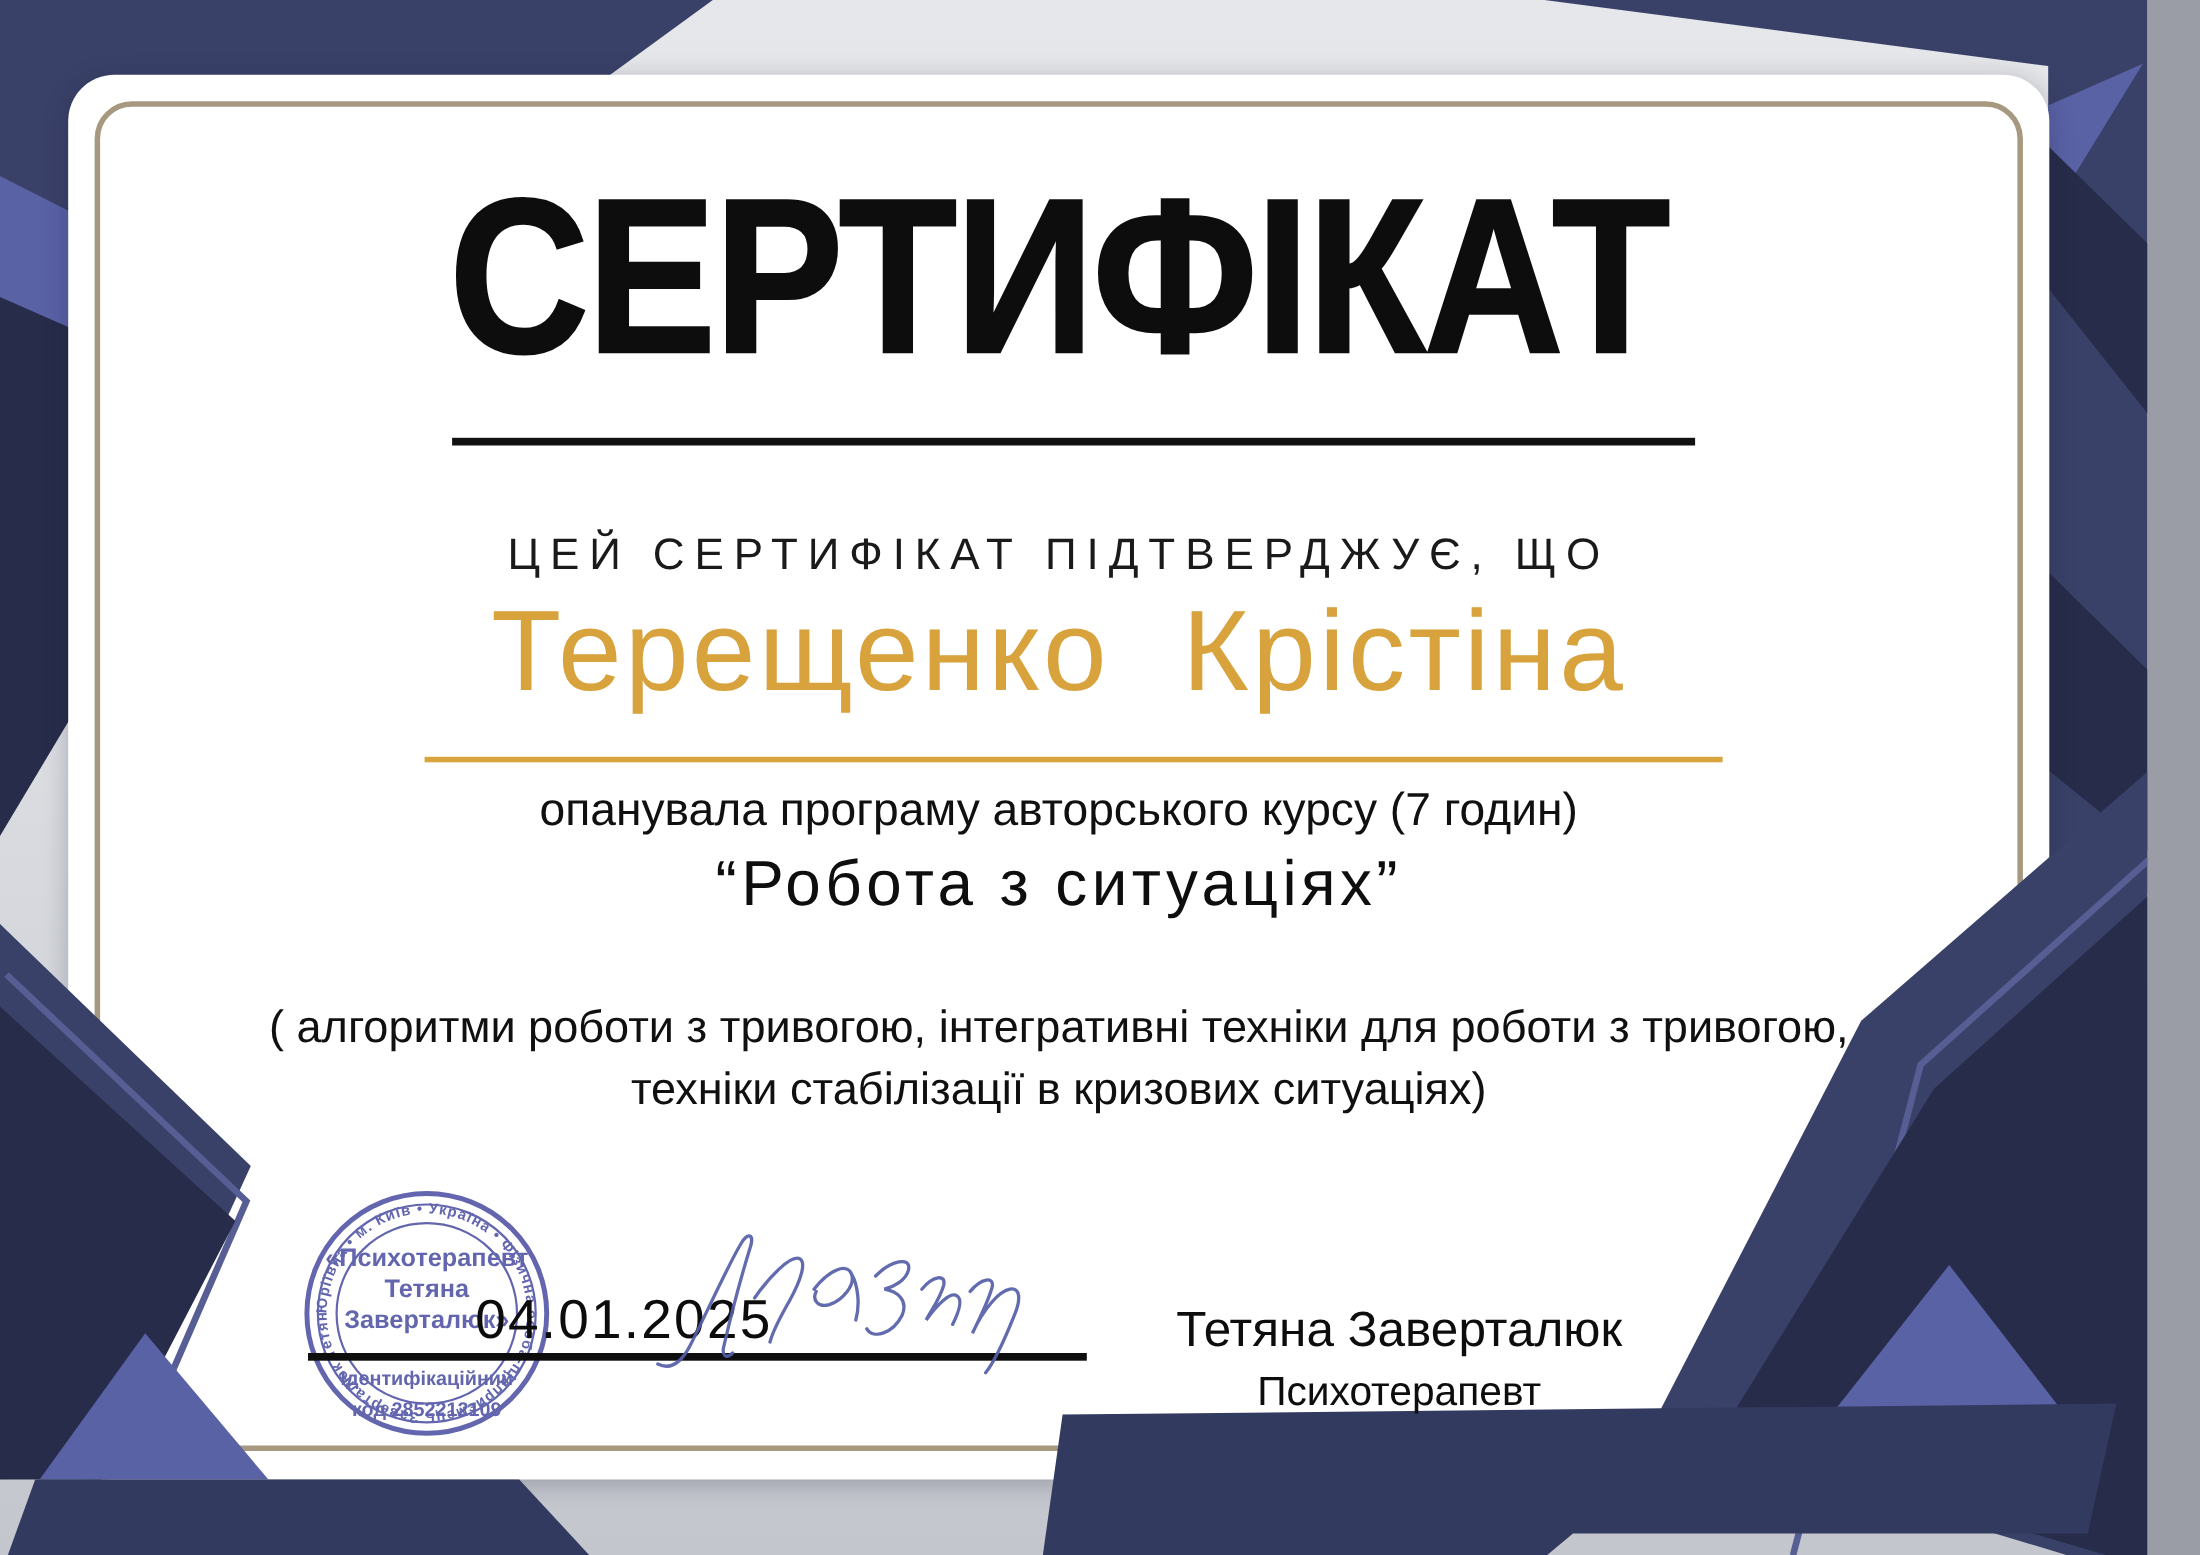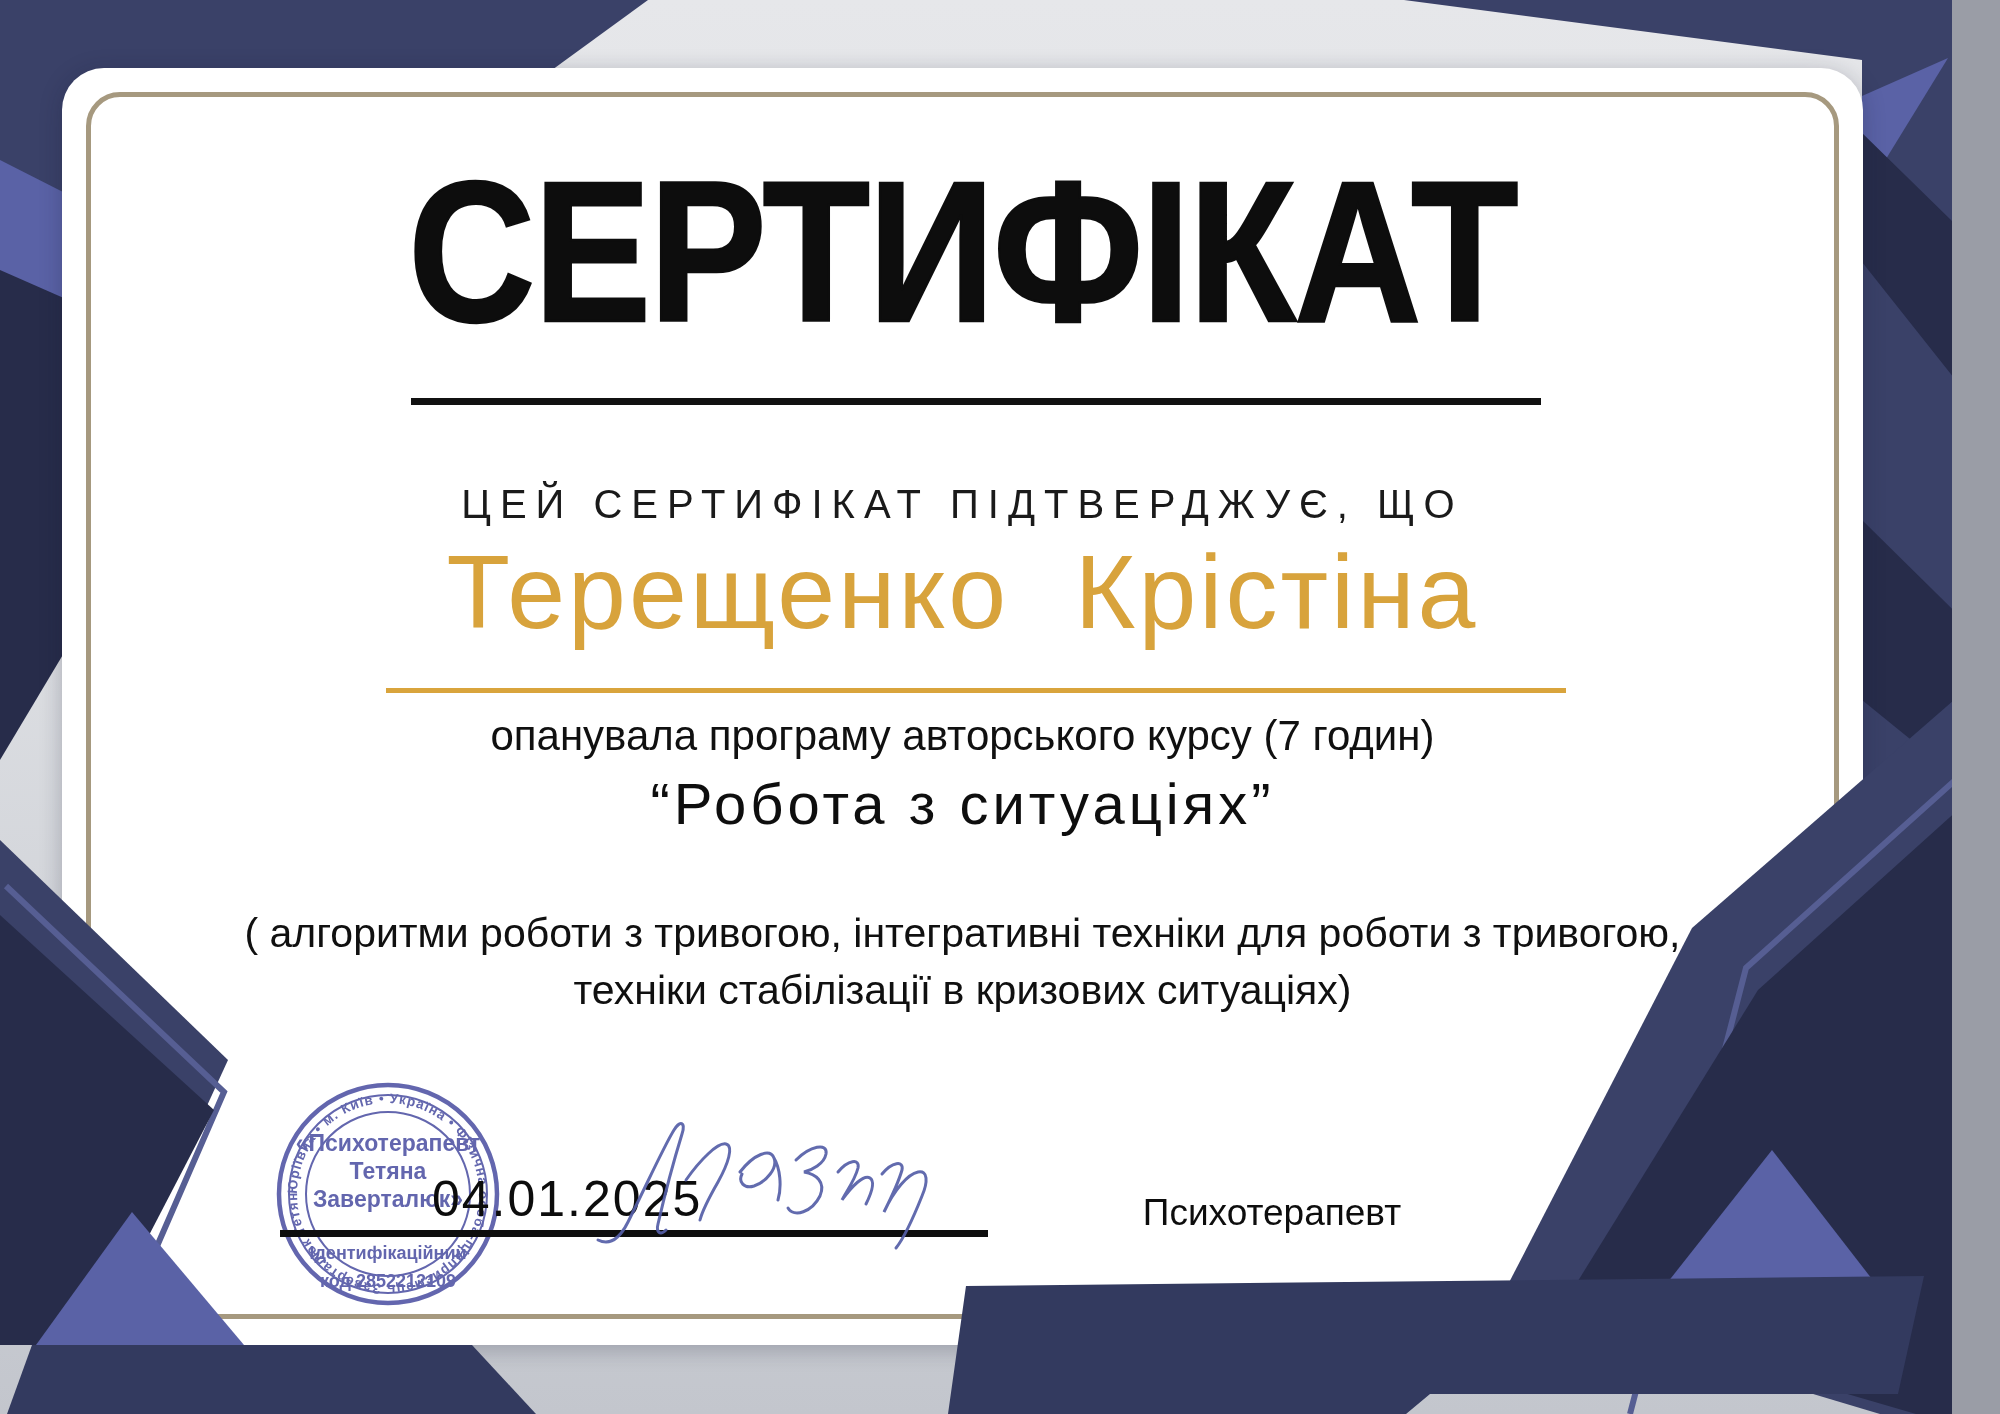--- a/index.html
+++ b/index.html
@@ -125,16 +125,17 @@
       <path d="M8,124 C20,130 30,122 38,106 C56,70 74,30 84,14 C90,4 96,6 92,18 C84,44 74,82 68,108 C66,116 70,120 76,114"></path>
       <path d="M96,64 C110,44 128,26 136,28 C144,30 138,48 128,66 C120,80 112,96 110,104"></path>
       <path d="M150,56 C164,38 180,32 184,42 C188,52 176,66 164,70 C154,73 148,66 152,58 M184,42 C190,52 192,70 188,84"></path>
       <path d="M206,44 C220,30 238,26 236,38 C234,48 222,54 214,56 C226,58 236,66 230,80 C222,96 204,102 198,92"></path>
       <path d="M248,56 C258,44 270,42 268,52 C265,64 256,76 252,84 C262,70 274,58 280,62 C286,66 280,80 276,88"></path>
       <path d="M292,58 C302,46 314,44 312,54 C308,68 300,84 294,96 C304,74 318,58 328,56 C338,54 338,66 332,80 C324,100 314,122 306,132"></path>
     </g>
   </svg>
 
   <div id="signer-block">
+    <div id="signer-name">Тетяна Заверталюк</div>
     <div id="signer-role">Психотерапевт</div>
   </div>
 
 </div>
 
 </body></html>

